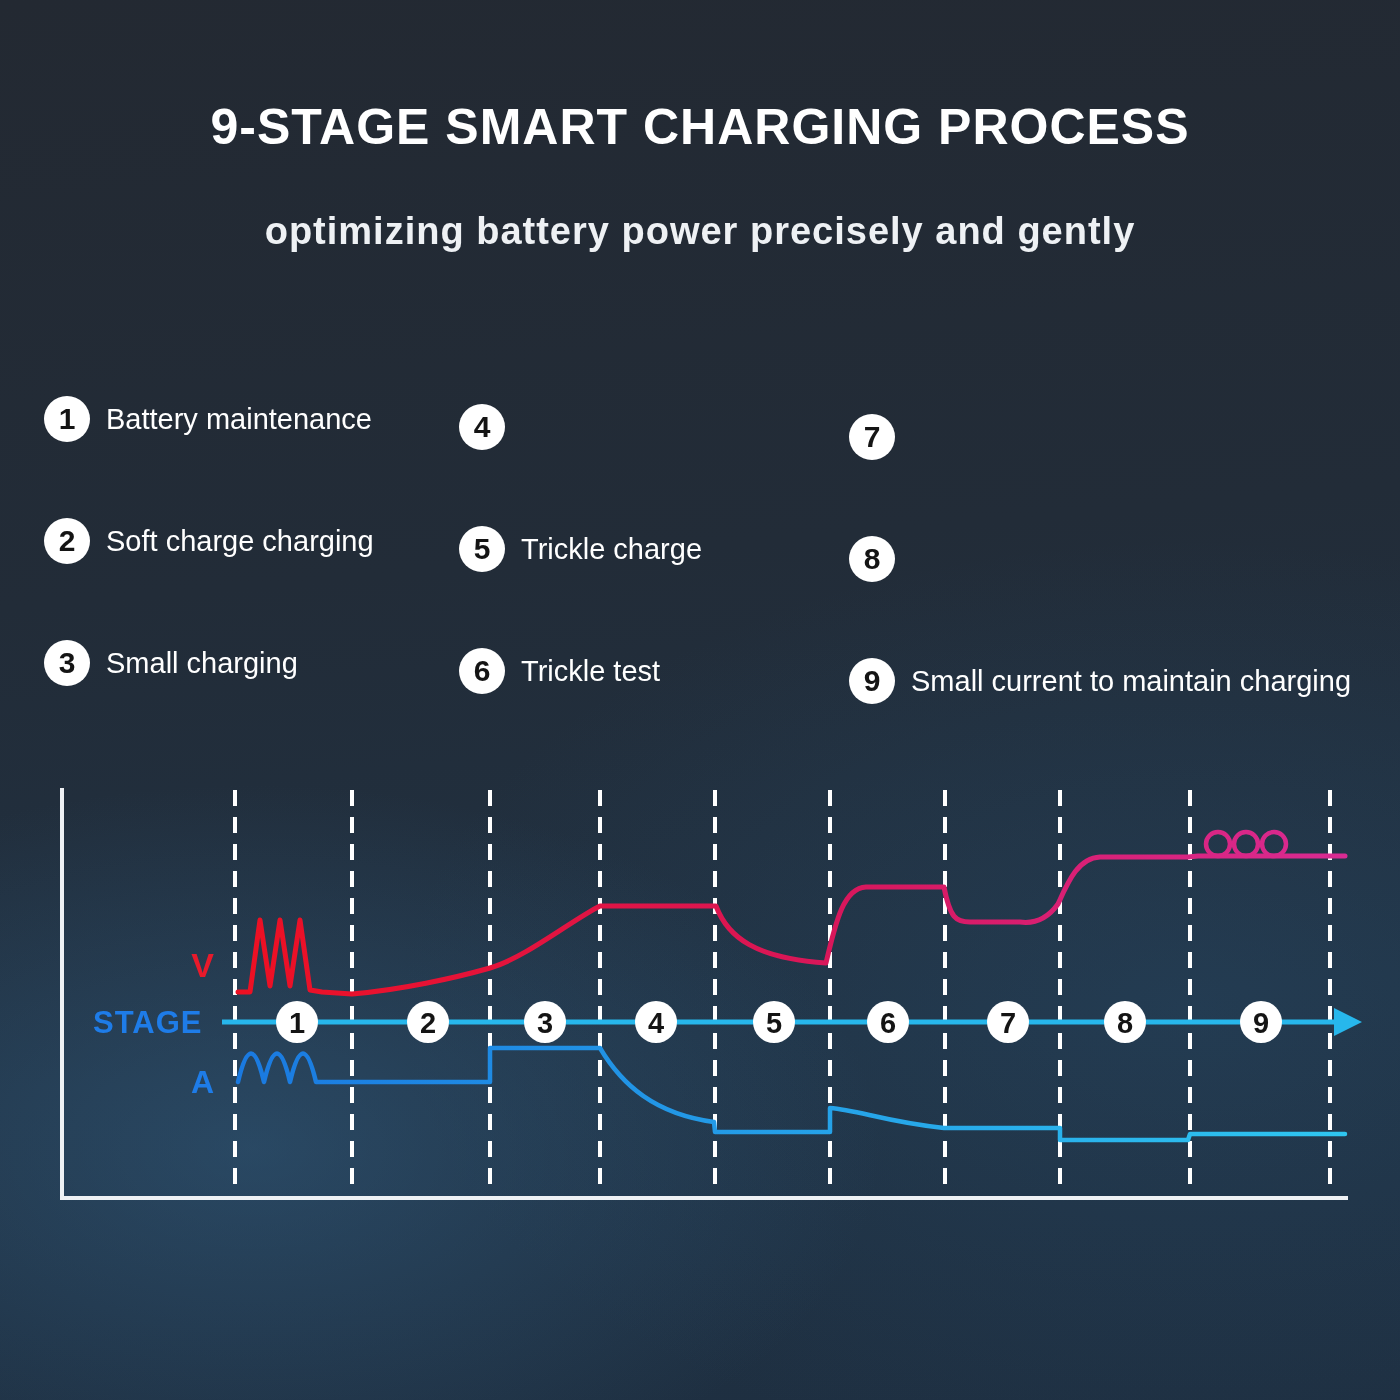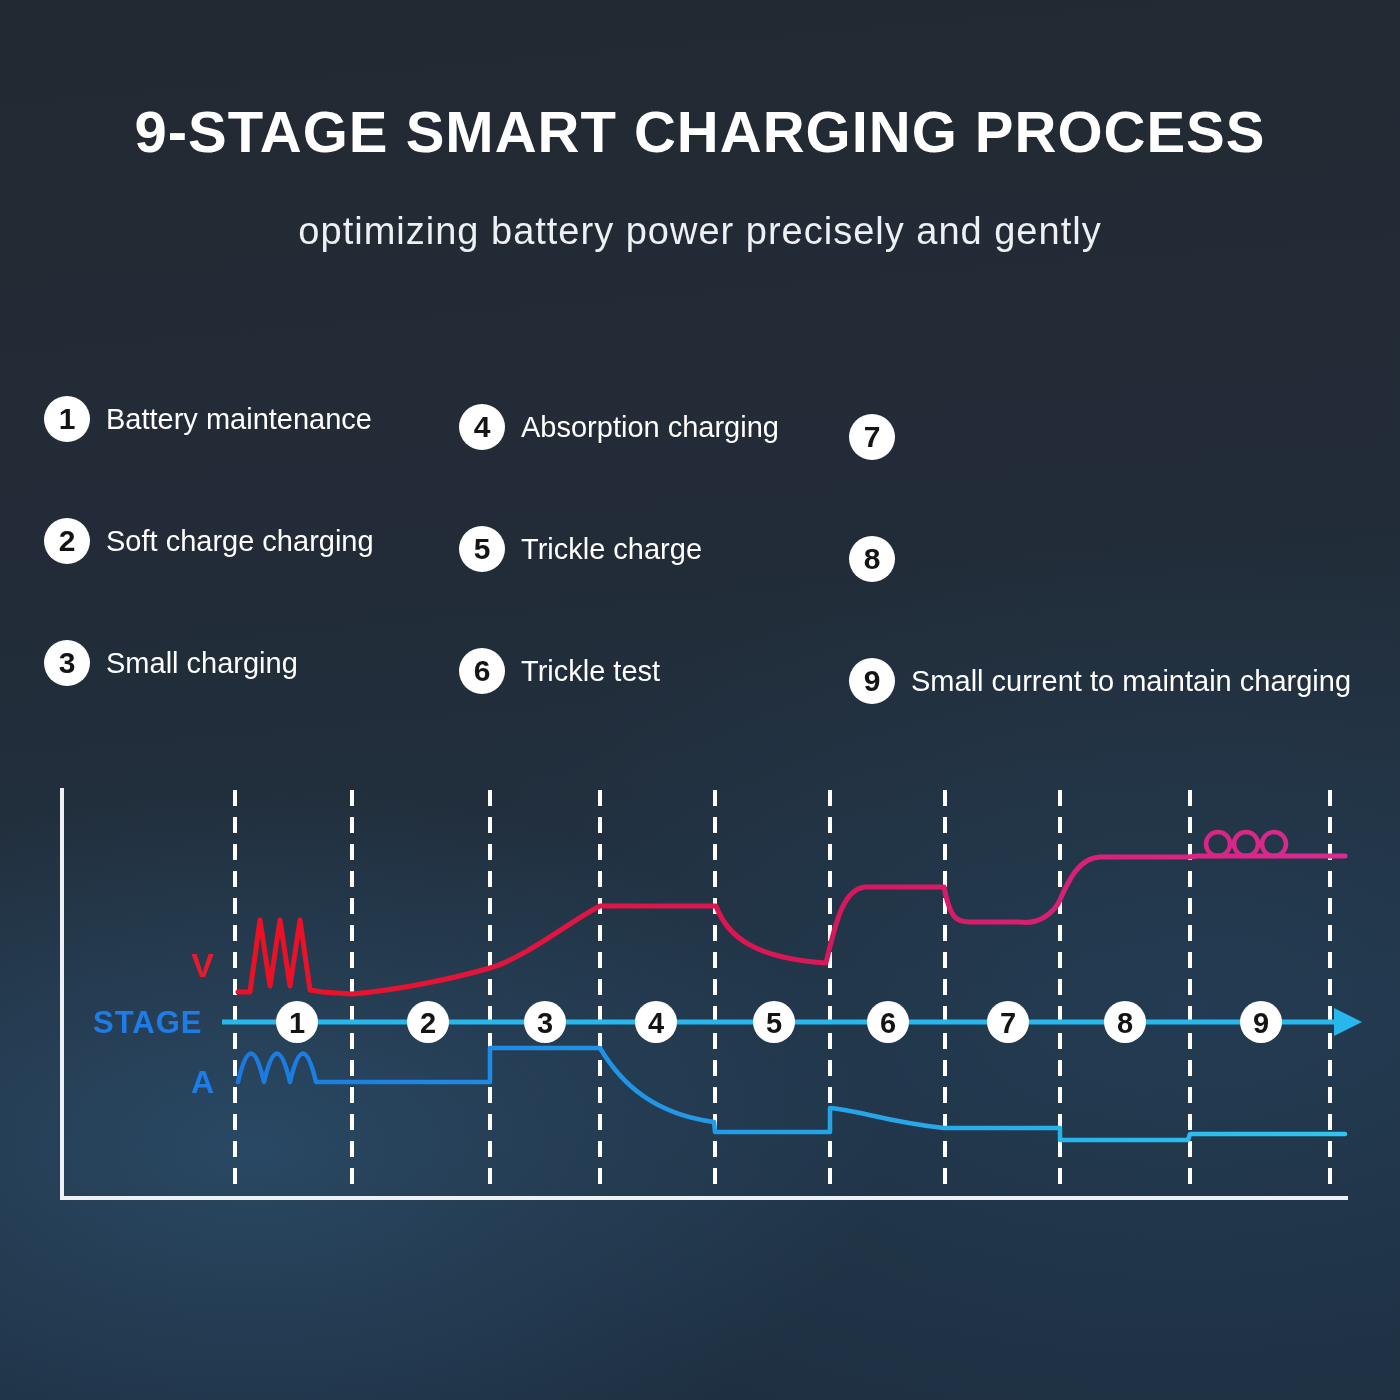--- a/index.html
+++ b/index.html
@@ -6,25 +6,25 @@
   .poster{
     position:relative;width:1400px;height:1400px;overflow:hidden;
     font-family:"Liberation Sans",sans-serif;
     background:
       radial-gradient(900px 520px at 18% 82%, rgba(56,108,150,.40), rgba(56,108,150,0) 70%),
       radial-gradient(1100px 650px at 85% 72%, rgba(44,88,124,.28), rgba(44,88,124,0) 72%),
       linear-gradient(175deg,#232932 0%, #222c38 40%, #203142 72%, #1e2f41 100%);
   }
   .title{
     position:absolute;top:98px;left:0;width:100%;text-align:center;
-    color:#ffffff;font-size:58px;font-weight:bold;letter-spacing:1px;white-space:nowrap;
+    color:#ffffff;font-size:50px;font-weight:bold;letter-spacing:1px;white-space:nowrap;
   }
   .subtitle{
     position:absolute;top:210px;left:0;width:100%;text-align:center;
-    color:#eef1f4;font-size:38px;font-weight:normal;letter-spacing:1px;
+    color:#eef1f4;font-size:38px;font-weight:bold;letter-spacing:1px;
   }
   .legend{
     position:absolute;top:358px;left:44px;width:1332px;
     display:grid;grid-template-columns:415px 390px 1fr;
     grid-template-rows:repeat(3,122px);grid-auto-flow:column;
   }
   .legend-item{display:flex;align-items:center;gap:16px;color:#ffffff;font-size:29px;}
   .legend-item:nth-child(n+4){transform:translateY(8px);}
   .legend-item:nth-child(n+7){transform:translateY(18px);}
   .legend-item .num{
@@ -51,21 +51,20 @@
     <div class="legend-item">
       <span class="num">2</span>
       <span>Soft charge charging</span>
     </div>
     <div class="legend-item">
       <span class="num">3</span>
       <span>Small charging</span>
     </div>
     <div class="legend-item">
       <span class="num">4</span>
-      <span>Absorption charging</span>
     </div>
     <div class="legend-item">
       <span class="num">5</span>
       <span>Trickle charge</span>
     </div>
     <div class="legend-item">
       <span class="num">6</span>
       <span>Trickle test</span>
     </div>
     <div class="legend-item">

